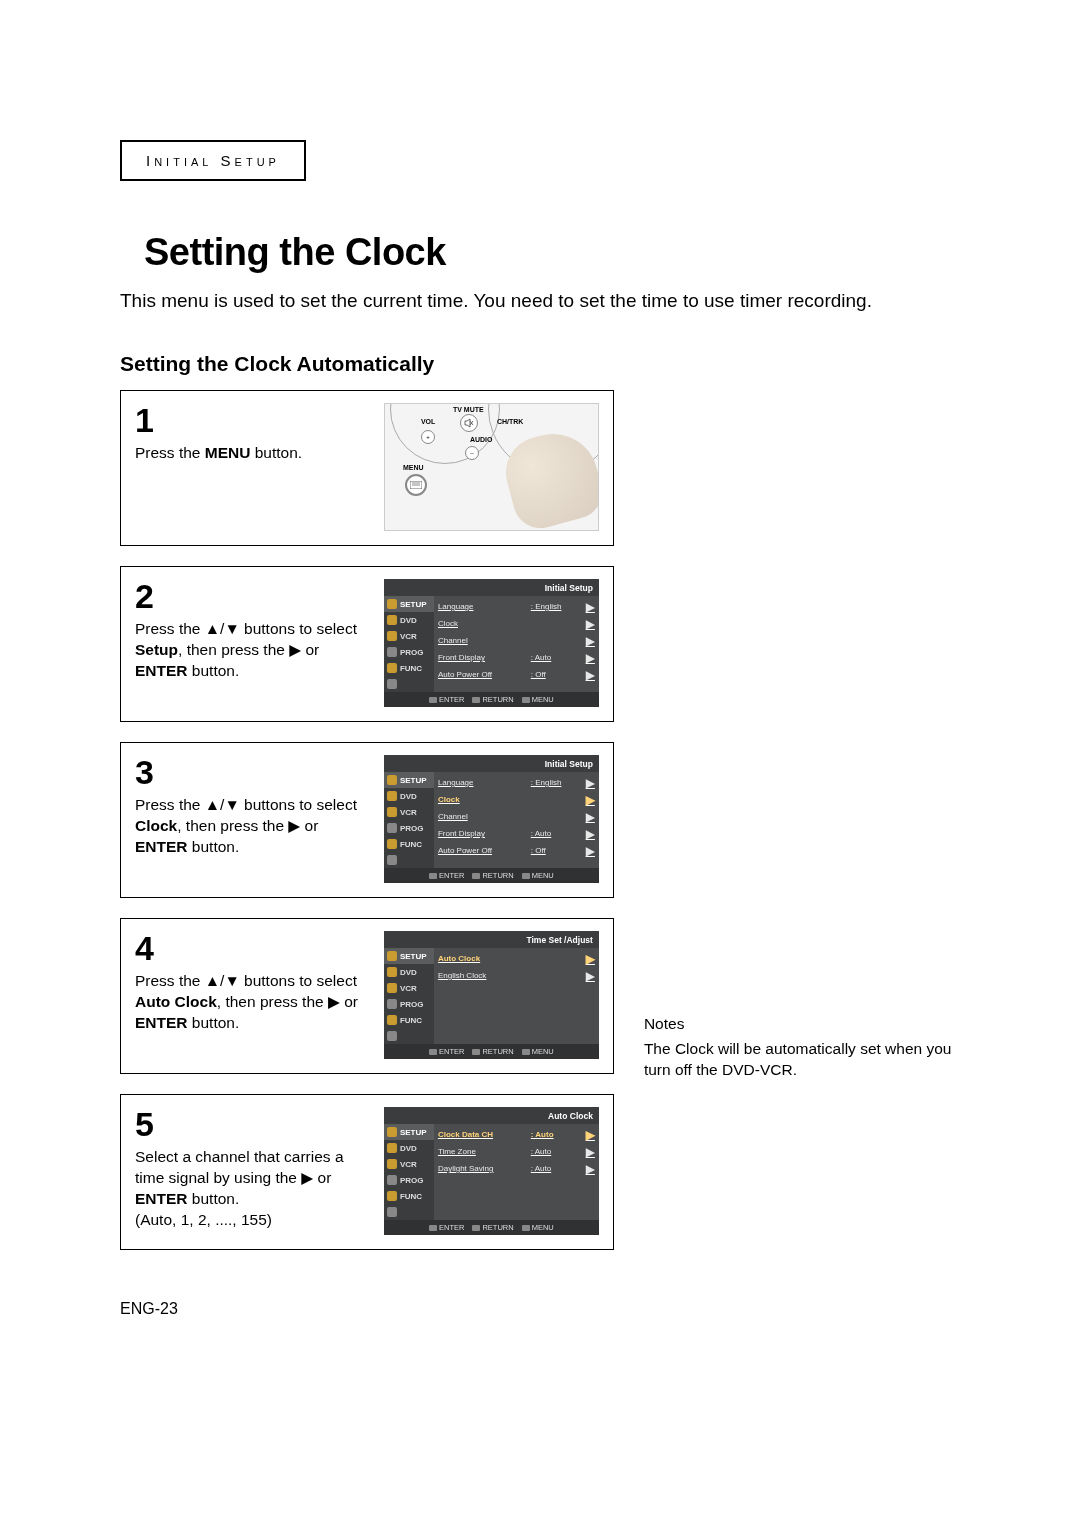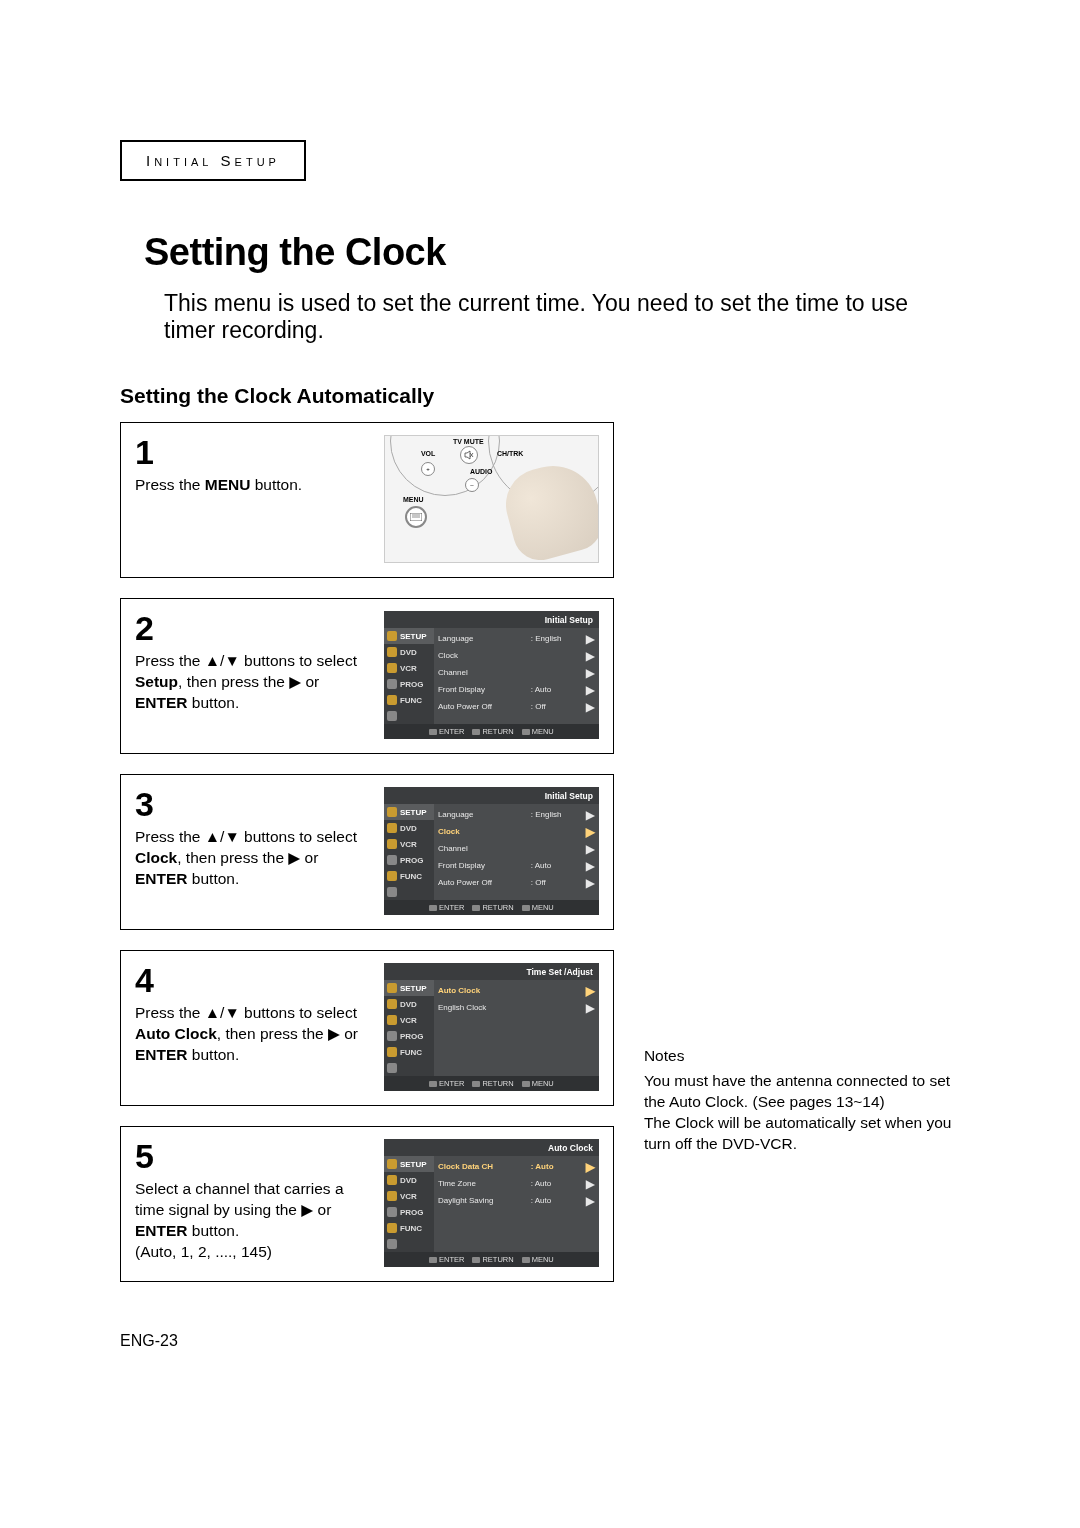--- a/index.html
+++ b/index.html
@@ -20,23 +20,22 @@
     margin-bottom: 50px;
   }
   h1 {
     font-size: 38px;
     font-weight: bold;
     margin-bottom: 16px;
     letter-spacing: -0.5px;
     margin-left: 24px;
   }
   .intro {
-    font-size: 23px;
+    font-size: 19px;
     margin-bottom: 40px;
-    margin-left: 44px;
   }
   h2 {
     font-size: 21px;
     font-weight: bold;
     margin-bottom: 14px;
   }
   .steps-col {
     display: flex;
     gap: 30px;
     align-items: flex-start;
@@ -107,20 +106,21 @@
     display: inline-block;
     background: #888;
     border-radius: 2px;
   }
   .osd-tab.active .ticon { background: #c99b30; }
   .osd-tab.colored .ticon { background: #c99b30; }
   .osd-items {
     flex: 1;
     background: #4a4c4e;
     padding: 2px 4px;
+    text-decoration: underline;
   }
   .osd-row {
     display: flex;
     align-items: center;
     font-size: 8px;
     padding: 1.5px 0;
     color: #e8e8e8;
   }
   .osd-row.hl { color: #ffd37a; font-weight: bold; }
   .osd-label { flex: 1.2; }
@@ -449,21 +449,21 @@
           <span>RETURN</span>
           <span>MENU</span>
         </div>
       </div>
     </div>
 
     <div class="step">
       <div class="step-text">
         <div class="step-number">5</div>
         <span>Select a channel that carries a time signal by using the ▶ or </span><b>ENTER</b><span> button.</span><br>
-        <span>(Auto, 1, 2, ...., 145)</span>
+        <span>(Auto, 1, 2, ...., 155)</span>
       </div>
       <div class="osd">
         <div class="osd-title">Auto Clock</div>
         <div class="osd-body">
           <div class="osd-tabs">
             <div class="osd-tab active colored">
                 <span class="ticon"></span>
                 <span>SETUP</span>
               </div>
             <div class="osd-tab colored">
@@ -509,21 +509,20 @@
           <span>RETURN</span>
           <span>MENU</span>
         </div>
       </div>
     </div>
 
   </div>
 
   <div class="notes">
     <div class="notes-h">Notes</div>
-    <div>You must have the antenna connected to set the Auto Clock. (See pages 13~14)</div>
     <div>The Clock will be automatically set when you turn off the DVD-VCR.</div>
   </div>
 </div>
 
 <div class="page-num">ENG-23</div>
 
 
 
 
 </body></html>

